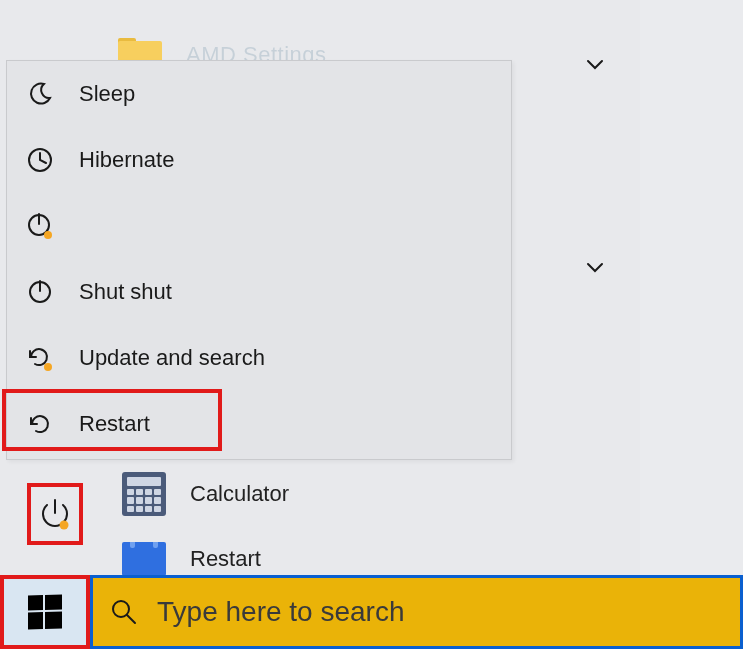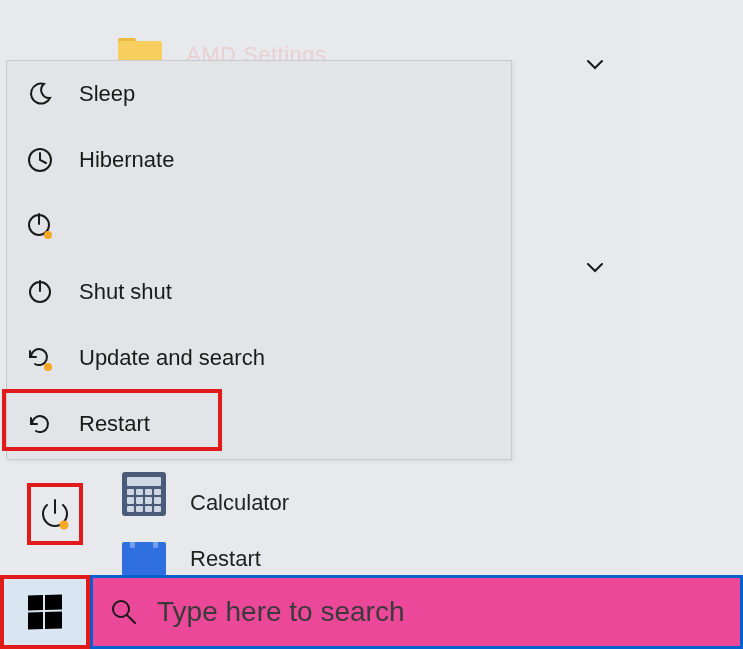--- a/index.html
+++ b/index.html
@@ -40,21 +40,21 @@
   }
   .folder-icon { width: 44px; height: 34px; position: relative; }
   .folder-icon .fback {
     position: absolute; left: 0; top: 3px; width: 44px; height: 31px;
     background: #f7cf5e; border-radius: 2px;
   }
   .folder-icon .ftab {
     position: absolute; left: 0; top: 0; width: 18px; height: 8px;
     background: #e9bb3f; border-radius: 2px 2px 0 0;
   }
-  .folder-label { font-size: 22px; color: #ef4444; letter-spacing: 0.5px; }
+  .folder-label { font-size: 22px; color: #0c4a6e; letter-spacing: 0.5px; }
 
   .power-menu {
     position: absolute;
     left: 6px; top: 60px;
     width: 506px; height: 400px;
     background: #e3e4e7;
     border: 1px solid #c9cacd;
     box-shadow: 2px 2px 4px rgba(0,0,0,0.05);
   }
   .pm-item {
@@ -91,21 +91,21 @@
     pointer-events: none;
   }
 
   .app-row {
     position: absolute;
     left: 122px;
     display: flex;
     align-items: center;
     gap: 24px;
   }
-  .app-calc { top: 472px; align-items: flex-end; }
+  .app-calc { top: 472px; }
   .app-cal  { top: 542px; }
   .app-label { font-size: 22px; color: #222; }
 
   .calc-icon {
     width: 44px; height: 44px;
     background: #4b5b7a;
     border-radius: 3px;
     position: relative;
   }
   .calc-icon::before {
@@ -166,21 +166,21 @@
 
   .search-bar {
     flex: 1;
     height: 74px;
     border: 3px solid #0a5fcf;
     border-left-width: 3px;
     display:flex;
     align-items:center;
     padding-left: 16px;
     gap: 18px;
-    background:#ec4899;
+    background:#eab308;
   }
   .search-text {
     font-size: 28px;
     color: #3a3a3a;
   }
 
   svg { display:block; }
   .stroke { stroke:#1a1a1a; stroke-width:2; fill:none; stroke-linecap:round; }
   .dot-orange { fill:#f5a623; }
 </style>

